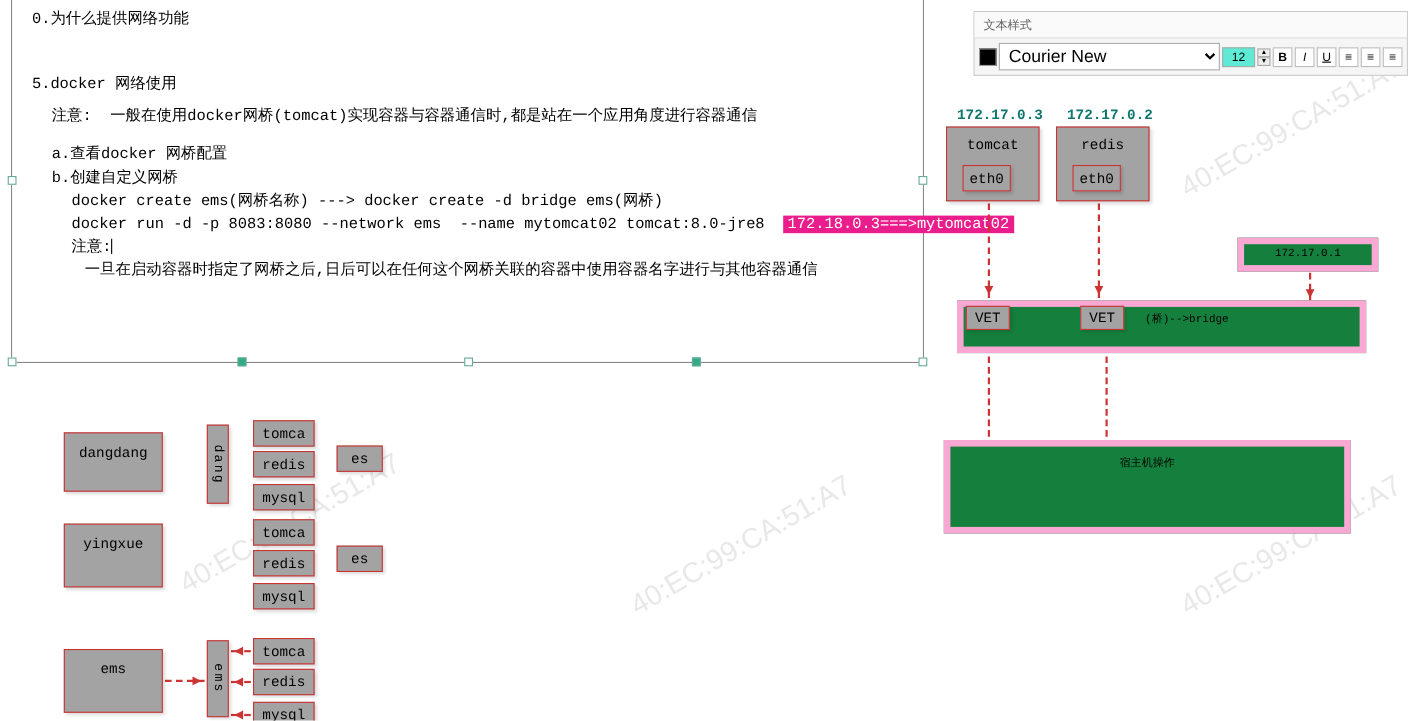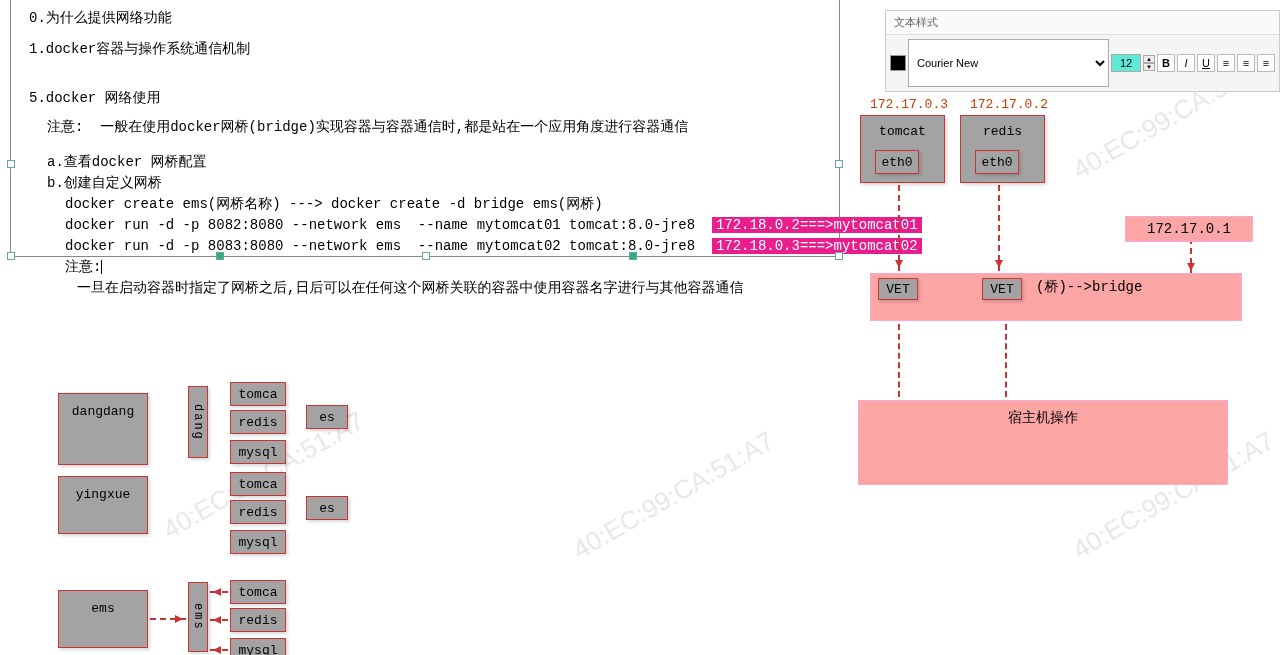--- a/index.html
+++ b/index.html
@@ -1,43 +1,43 @@
 <!DOCTYPE html>
 <html><head>
 <meta charset="utf-8">
 <style>
 *{box-sizing:border-box;margin:0;padding:0}
 body{width:1280px;height:655px;background:#fff;font-family:'Courier New',monospace;font-size:14px;position:relative;overflow:hidden}
 .watermark{position:absolute;color:#e8e8e8;font-size:26px;transform:rotate(-30deg);pointer-events:none;z-index:0;font-family:Arial}
-.canvas{position:absolute;left:10px;top:0;width:830px;height:257px;background:#fff;border-left:1px solid #888;border-right:1px solid #888;border-bottom:1px solid #888;padding:8px 18px;z-index:2}
+.canvas{position:absolute;left:10px;top:0;width:830px;height:330px;background:#fff;border-left:1px solid #888;border-right:1px solid #888;border-bottom:1px solid #888;padding:8px 18px;z-index:2}
 .canvas .line{white-space:pre;line-height:1.5}
 .indent1{padding-left:18px}
 .indent2{padding-left:36px}
 .indent3{padding-left:48px}
 .hl{background:#e91e8c;color:#fff;padding:0 4px}
 .handle{position:absolute;width:8px;height:8px;border:1px solid #6a9;background:#fff}
 .handle.g{background:#4b9}
 .toolbar{position:absolute;right:0;top:10px;width:395px;background:#f5f5f5;border:1px solid #ccc;z-index:5;font-family:sans-serif;font-size:11px}
 .tb-title{padding:4px 8px;color:#666;background:#fafafa;border-bottom:1px solid #ddd}
 .tb-row{display:flex;align-items:center;padding:4px;gap:2px}
 .swatch{width:16px;height:16px;background:#000;border:1px solid #999}
-.font-sel{flex:1;border:1px solid #aaa;background:#fff;padding:16px 4px;font-size:11px}
+.font-sel{flex:1;border:1px solid #aaa;background:#fff;padding:2px 4px;font-size:16px}
 .size-sel{width:30px;border:1px solid #aaa;background:#5eead4;padding:2px;font-size:11px;text-align:center}
 .tb-btn{width:18px;height:18px;border:1px solid #bbb;background:#fff;display:flex;align-items:center;justify-content:center;font-size:11px;cursor:pointer}
 .stepper{display:flex;flex-direction:column}
 .step{width:12px;height:8px;border:1px solid #aaa;background:#eee;font-size:7px;text-align:center;line-height:6px}
 .rbox{position:absolute;border:1px solid #c33;background:#a3a3a3;box-shadow:2px 2px 3px rgba(0,0,0,.15);display:flex;align-items:center;justify-content:center;font-family:'Courier New';font-size:13px;z-index:3}
-.ip-label{position:absolute;color:#c2410c;font-weight:normal;font-size:13px;z-index:3}
+.ip-label{position:absolute;color:#0f766e;font-weight:bold;font-size:13px;z-index:3}
 .arrow-v{position:absolute;border-left:2px dashed #c33;z-index:2}
 .arrow-v::after{content:'';position:absolute;bottom:-1px;left:-5px;border:4px solid transparent;border-top:8px solid #c33}
 .arrow-v.up::after{top:-1px;bottom:auto;border:4px solid transparent;border-bottom:8px solid #c33}
 .arrow-h{position:absolute;border-top:2px dashed #c33;z-index:2}
 .arrow-h::after{content:'';position:absolute;right:-1px;top:-5px;border:4px solid transparent;border-left:8px solid #c33}
 .arrow-h.left::after{left:-1px;right:auto;border:4px solid transparent;border-right:8px solid #c33}
-.blackbox{position:absolute;border:1px solid #f9a8d4;background:#fca5a5;z-index:3;padding:4px 8px;font-size:14px}
+.blackbox{position:absolute;border:6px solid #f9a8d4;background:#15803d;z-index:3;padding:4px 8px;font-size:10px}
 .cursor{display:inline-block;width:1px;height:14px;background:#000;vertical-align:middle}
 </style>
 </head>
 <body>
 
 <div class="watermark" style="left:560px;top:100px">40:EC:99:CA:51:A7</div>
 <div class="watermark" style="left:150px;top:460px">40:EC:99:CA:51:A7</div>
 <div class="watermark" style="left:1060px;top:100px">40:EC:99:CA:51:A7</div>
 <div class="watermark" style="left:1060px;top:480px">40:EC:99:CA:51:A7</div>
 <div class="watermark" style="left:560px;top:480px">40:EC:99:CA:51:A7</div>
@@ -57,30 +57,28 @@
     <div class="tb-btn" style="text-decoration:underline">U</div>
     <div class="tb-btn">≡</div>
     <div class="tb-btn">≡</div>
     <div class="tb-btn">≡</div>
   </div>
 </div>
 
 <div class="canvas">
   <div class="line">0.为什么提供网络功能</div>
   <div class="line" style="height:10px"></div>
-  <div class="line">1.docker容器与操作系统通信机制</div>
   <div class="line" style="height:28px"></div>
   <div class="line">5.docker 网络使用</div>
   <div class="line" style="height:8px"></div>
-  <div class="line indent1">注意:  一般在使用docker网桥(bridge)实现容器与容器通信时,都是站在一个应用角度进行容器通信</div>
+  <div class="line indent1">注意:  一般在使用docker网桥(tomcat)实现容器与容器通信时,都是站在一个应用角度进行容器通信</div>
   <div class="line" style="height:14px"></div>
   <div class="line indent1">a.查看docker 网桥配置</div>
   <div class="line indent1">b.创建自定义网桥</div>
   <div class="line indent2">docker create ems(网桥名称) ---&gt; docker create -d bridge ems(网桥)</div>
-  <div class="line indent2"><span>docker run -d -p 8082:8080 --network ems  --name mytomcat01 tomcat:8.0-jre8  </span><span class="hl">172.18.0.2===&gt;mytomcat01</span></div>
   <div class="line indent2"><span>docker run -d -p 8083:8080 --network ems  --name mytomcat02 tomcat:8.0-jre8  </span><span class="hl">172.18.0.3===&gt;mytomcat02</span></div>
   <div class="line indent2"><span>注意:</span><span class="cursor"></span></div>
   <div class="line indent3">一旦在启动容器时指定了网桥之后,日后可以在任何这个网桥关联的容器中使用容器名字进行与其他容器通信</div>
 
   <div class="handle" style="left:-4px;top:160px"></div>
   <div class="handle" style="right:-4px;top:160px"></div>
   <div class="handle" style="left:-4px;bottom:-4px"></div>
   <div class="handle" style="right:-4px;bottom:-4px"></div>
   <div class="handle g" style="left:205px;bottom:-4px;background:#3a8"></div>
   <div class="handle" style="left:411px;bottom:-4px"></div>
@@ -108,21 +106,21 @@
 
 <div class="blackbox" style="left:870px;top:273px;width:372px;height:48px;padding-left:165px"><span>(桥)--&gt;bridge</span></div>
 <div class="rbox" style="left:878px;top:278px;width:40px;height:22px">VET</div>
 <div class="rbox" style="left:982px;top:278px;width:40px;height:22px">VET</div>
 
 <div class="arrow-v up" style="left:898px;top:305px;height:92px"></div>
 <div class="arrow-v up" style="left:1005px;top:305px;height:92px"></div>
 
 <div class="blackbox" style="left:858px;top:400px;width:370px;height:85px;text-align:center;padding-top:8px">宿主机操作</div>
 
-<div class="rbox" style="left:58px;top:393px;width:90px;height:72px;align-items:flex-start;padding-top:10px">dangdang</div>
+<div class="rbox" style="left:58px;top:393px;width:90px;height:54px;align-items:flex-start;padding-top:10px">dangdang</div>
 <div class="rbox" style="left:188px;top:386px;width:20px;height:72px;writing-mode:vertical-rl;letter-spacing:2px;font-size:12px">dang</div>
 <div class="rbox" style="left:230px;top:382px;width:56px;height:24px">tomca</div>
 <div class="rbox" style="left:230px;top:410px;width:56px;height:24px">redis</div>
 <div class="rbox" style="left:230px;top:440px;width:56px;height:24px">mysql</div>
 <div class="rbox" style="left:306px;top:405px;width:42px;height:24px">es</div>
 
 <div class="rbox" style="left:58px;top:476px;width:90px;height:58px;align-items:flex-start;padding-top:10px">yingxue</div>
 <div class="rbox" style="left:230px;top:472px;width:56px;height:24px">tomca</div>
 <div class="rbox" style="left:230px;top:500px;width:56px;height:24px">redis</div>
 <div class="rbox" style="left:230px;top:530px;width:56px;height:24px">mysql</div>

